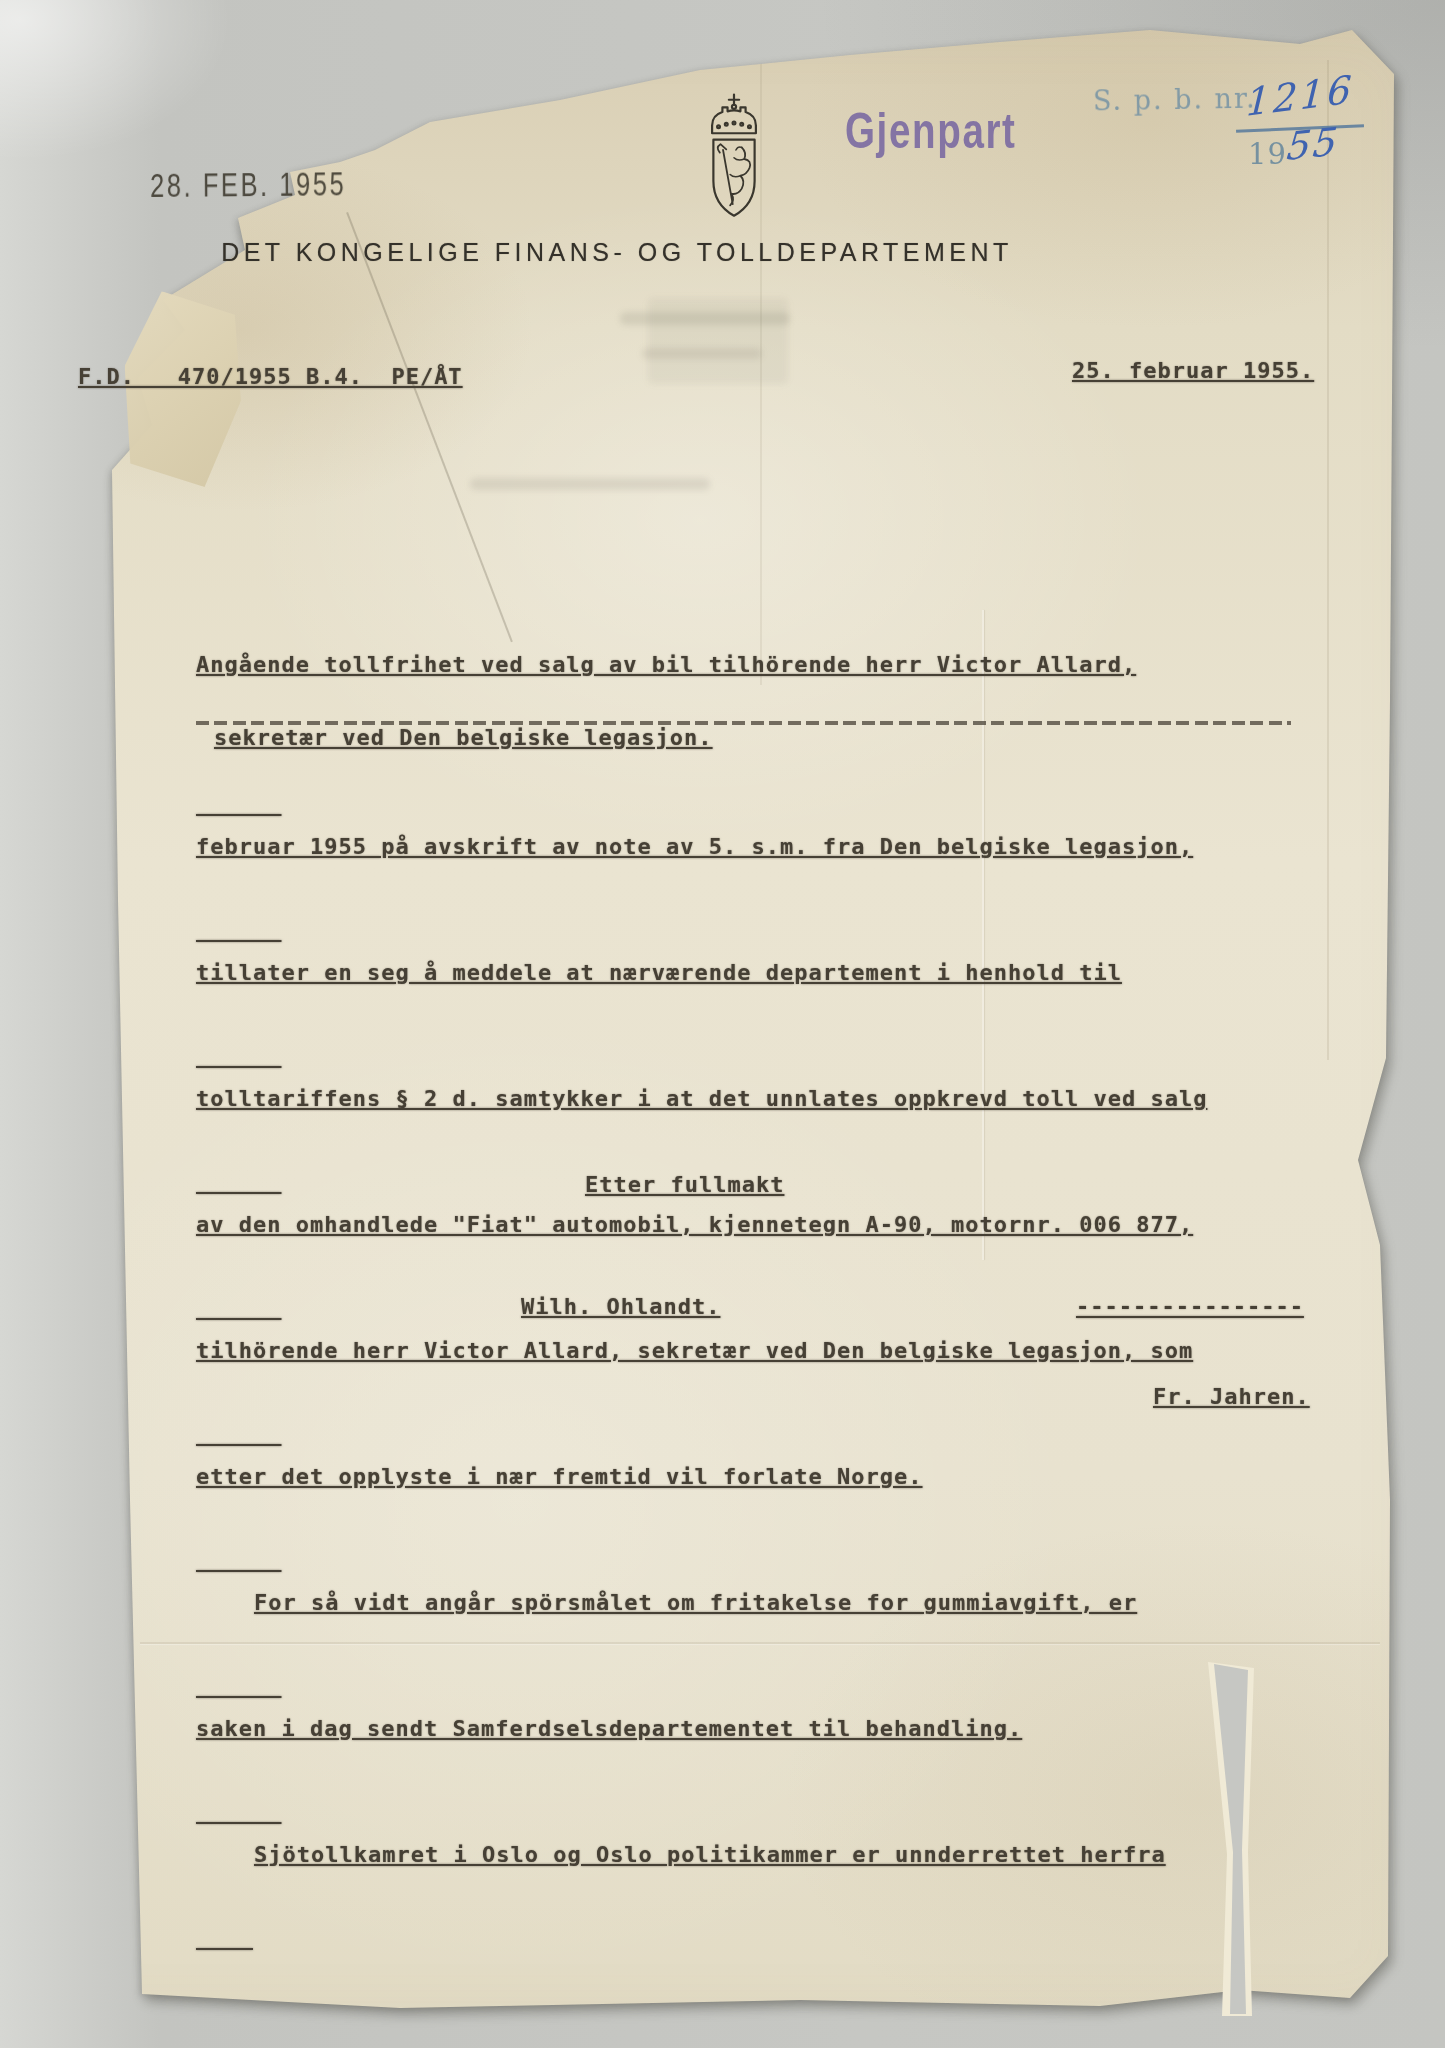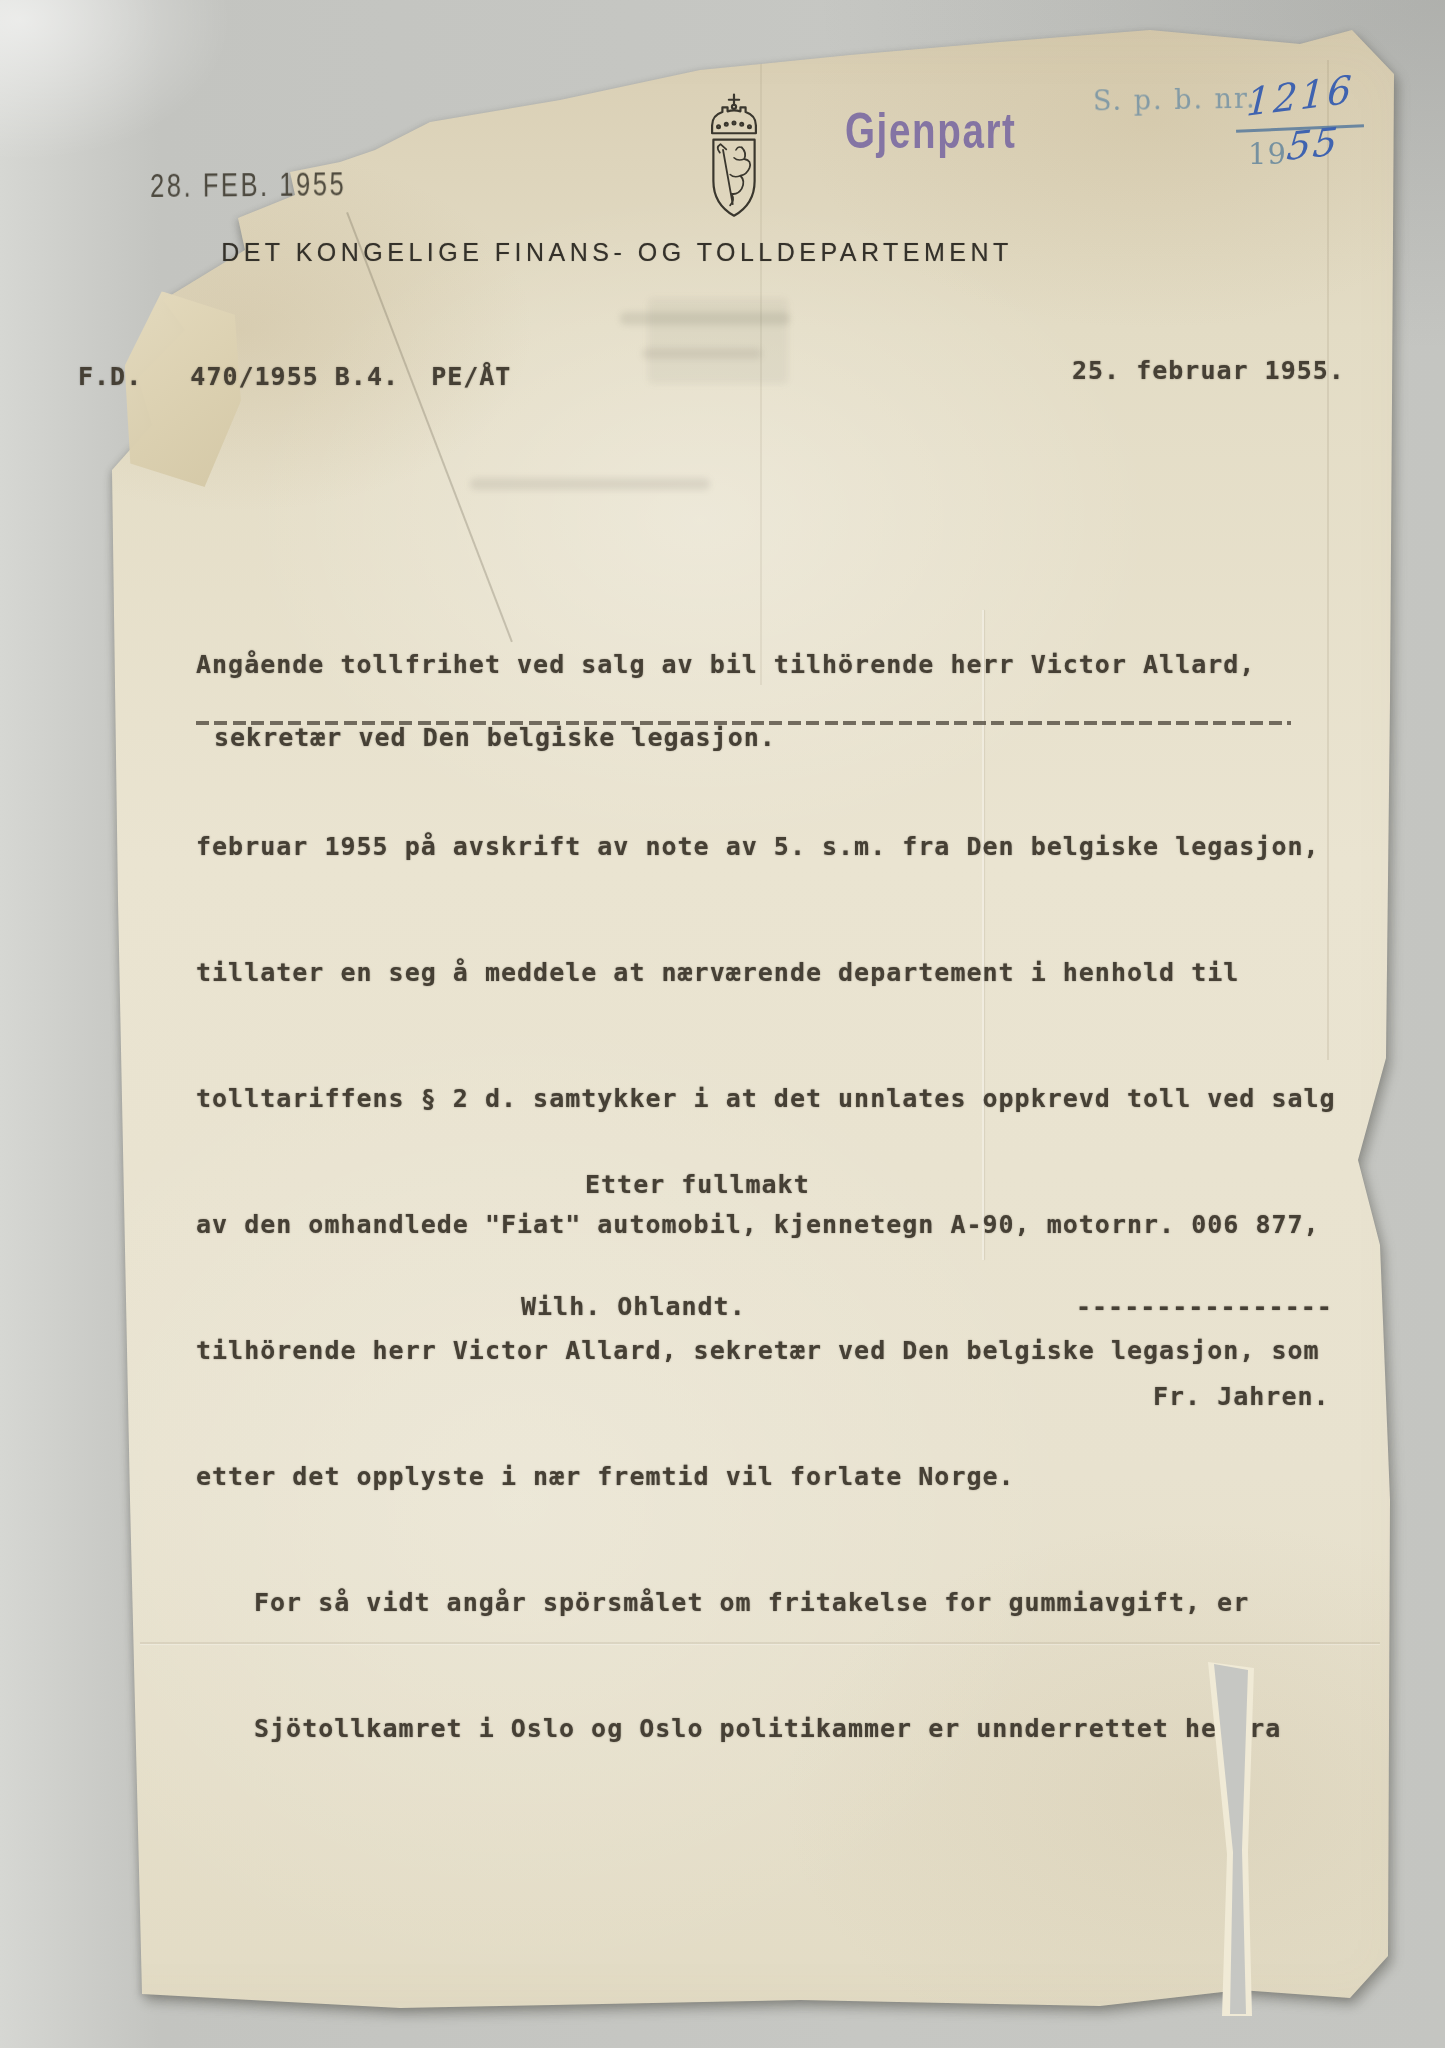--- a/index.html
+++ b/index.html
@@ -31,22 +31,22 @@
     clip-path:polygon(22% 0,85% 7%,100% 52%,80% 100%,16% 93%,0 42%);
     background:linear-gradient(135deg,#e4dabd,#d4c8a6);
     transform:rotate(8deg);opacity:.97;
   }
   .tear-light{position:absolute;inset:0;clip-path:polygon(1208px 1662px,1254px 1668px,1248px 1852px,1252px 2016px,1222px 2016px,1227px 1854px);background:#f0ead6;}
   .tear-gap{position:absolute;inset:0;clip-path:polygon(1214px 1664px,1248px 1670px,1242px 1850px,1246px 2014px,1230px 2014px,1233px 1852px);background:#c6c7c3;}
   .content{position:absolute;inset:0;}
   .tw{ 
     position:absolute;white-space:pre;
     font-family:"DejaVu Sans Mono", monospace;font-weight:bold;
-    font-size:25px;letter-spacing:1px;line-height:42px;
-    color:#464035;text-shadow:0 0 1.6px rgba(62,55,45,.55);
+    font-size:22px;letter-spacing:1px;line-height:42px;
+    color:#464035;text-shadow:0 0 1.6px rgba(62,55,45,.55);text-decoration:underline;
   }
   .tw-line{white-space:pre;}
   .indent{padding-left:58px;}
   .datestamp{
     position:absolute;left:150px;top:168px;
     font-family:"Liberation Sans", sans-serif;font-size:30px;letter-spacing:3px;
     color:#3c382d;opacity:.88;transform:scaleX(.85) scaleY(1.08) rotate(-.4deg);transform-origin:left top;
     filter:blur(.3px);
   }
   .copystamp{
@@ -148,20 +148,21 @@
     <div class="dashrow"></div>
 
     <div class="tw bodyblock">
       <div class="tw-line">februar 1955 på avskrift av note av 5. s.m. fra Den belgiske legasjon,</div>
       <div class="tw-line">tillater en seg å meddele at nærværende departement i henhold til</div>
       <div class="tw-line">tolltariffens § 2 d. samtykker i at det unnlates oppkrevd toll ved salg</div>
       <div class="tw-line">av den omhandlede "Fiat" automobil, kjennetegn A-90, motornr. 006 877,</div>
       <div class="tw-line">tilhörende herr Victor Allard, sekretær ved Den belgiske legasjon, som</div>
       <div class="tw-line">etter det opplyste i nær fremtid vil forlate Norge.</div>
       <div class="tw-line indent">For så vidt angår spörsmålet om fritakelse for gummiavgift, er</div>
+      <div class="tw-line">saken i dag sendt Samferdselsdepartementet til behandling.</div>
       <div class="tw-line indent">Sjötollkamret i Oslo og Oslo politikammer er unnderrettet herfra</div>
     </div>
 
     <div class="tw" style="left:585px;top:1164px;">Etter fullmakt</div>
 
     <div class="tw" style="left:521px;top:1286px;">Wilh. Ohlandt.</div>
     <div class="tw" style="left:1076px;top:1286px;">----------------</div>
     <div class="tw" style="left:1113px;top:1376px;margin-left:40px;">Fr. Jahren.</div>
 
   </div>

